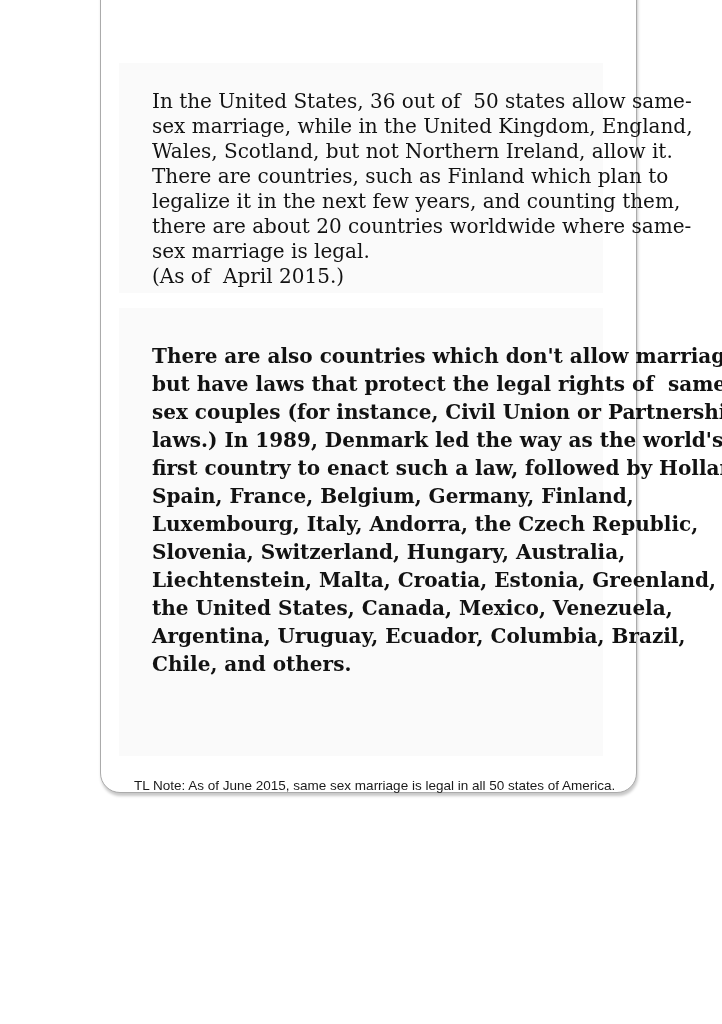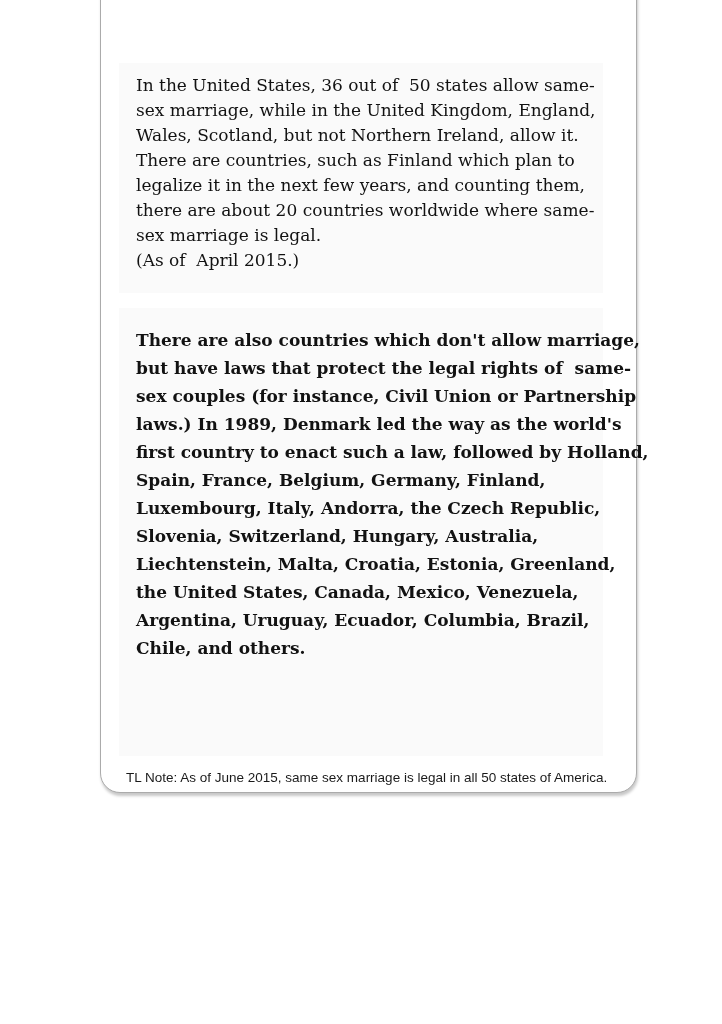--- a/index.html
+++ b/index.html
@@ -31,40 +31,40 @@
     position: absolute;
     left: 18px;
     width: 484px;
     background: #fafafa;
   }
   .text-bg-1 { top: 92px;  height: 230px; }
   .text-bg-2 { top: 337px; height: 448px; }
   .para {
     position: absolute;
     left: 35px;
-    margin: 0;
+    margin: 16px;
     white-space: pre;
     color: #121212;
     font-family: "DejaVu Serif", serif;
-    font-size: 17px;
+    font-size: 20px;
   }
   .para1 {
     top: 102px;
     line-height: 25px;
   }
   .para2 {
     top: 355px;
     line-height: 28px;
     font-weight: bold;
   }
   .tl-note {
     position: absolute;
     left: 25px;
     top: 798px;
-    margin: 0;
+    margin: 8px;
     white-space: pre;
     color: #1a1a1a;
     font-family: "Liberation Sans", "DejaVu Sans", sans-serif;
     font-size: 13.5px;
     line-height: 18px;
   }
 </style>
 </head>
 <body>
 

